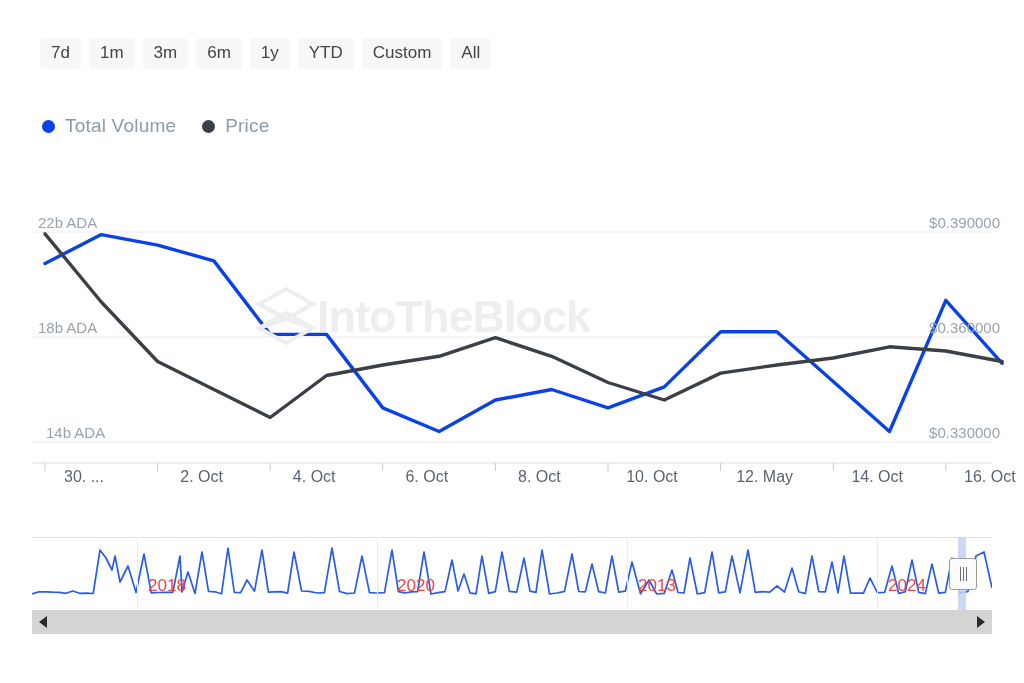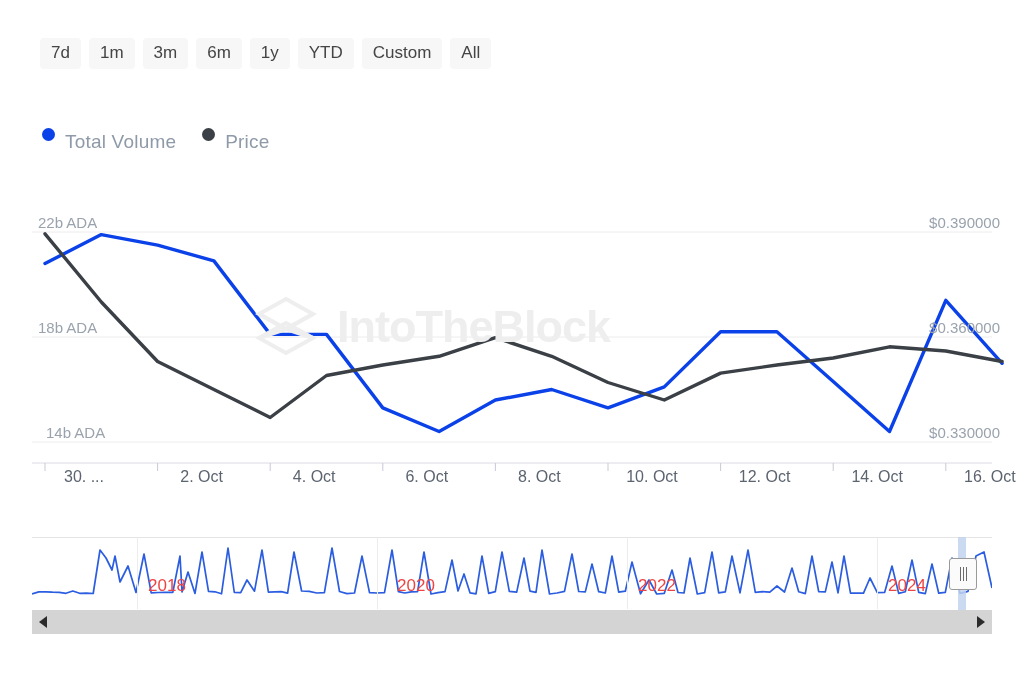--- a/index.html
+++ b/index.html
@@ -16,35 +16,35 @@
   .range-btn {
     background:#f7f7f7; border:none; border-radius:4px;
     color:#454545; font-size:17px; font-family:"Liberation Sans", sans-serif;
     padding:5px 11px 6px 11px; cursor:pointer; line-height:1.15;
   }
 
   
   .legend { position:absolute; left:42px; top:115px; display:flex; align-items:center; gap:26px; }
   .legend-item { display:flex; align-items:center; gap:10px; cursor:pointer; }
   .legend-dot { width:13px; height:13px; border-radius:50%; display:inline-block; }
-  .legend-label { font-size:19px; color:#8f9aa8; letter-spacing:.2px;margin-top:16px; }
+  .legend-label { font-size:19px; color:#8f9aa8; letter-spacing:.2px; }
 
   
   .plot { position:absolute; left:0; top:195px; width:1024px; height:290px; }
   .axis-label { position:absolute; font-size:15px; color:#9aa3ad; white-space:nowrap; }
   .axis-left  { left:38px; }
   .axis-right { right:24px; text-align:right; }
 
   .xlabels { position:absolute; left:17px; top:468px; width:1024px; height:30px; }
   .xlabel { position:absolute; font-size:16px; color:#5c6470; white-space:nowrap; transform:translateX(-50%); }
 
   
   .watermark {
-    position:absolute; left:255px; top:295px;
-    display:flex; align-items:center; gap:20px;
+    position:absolute; left:255px; top:285px;
+    display:flex; align-items:center; gap:0;
     opacity:1; pointer-events:none; user-select:none;
   }
   .wm-text { font-size:45px; font-weight:bold; color:#eeeeee; letter-spacing:-1px; line-height:1; }
 
   
   .navigator { position:absolute; left:32px; top:532px; width:960px; height:78px; }
   .nav-top-line { position:absolute; left:0; top:5px; width:100%; height:1px; background:#e4e4e4; }
   .nav-year { position:absolute; bottom:4px; font-size:17px; color:#ef4444; transform:translateX(-50%); }
   .nav-sep { position:absolute; top:5px; width:1px; height:72px; background:#ececec; }
   .nav-handle-band { position:absolute; top:5px; width:8px; height:73px; background:#c3d3ee; opacity:.85; }
@@ -125,37 +125,37 @@
     <span class="wm-text">IntoTheBlock</span>
   </div>
 
   <div class="xlabels">
       <div class="xlabel" style="left: 67px; transform: translateX(-50%);">30. ...</div>
       <div class="xlabel" style="left: 184.6px; transform: translateX(-50%);">2. Oct</div>
       <div class="xlabel" style="left: 297.2px; transform: translateX(-50%);">4. Oct</div>
       <div class="xlabel" style="left: 409.8px; transform: translateX(-50%);">6. Oct</div>
       <div class="xlabel" style="left: 522.4px; transform: translateX(-50%);">8. Oct</div>
       <div class="xlabel" style="left: 635px; transform: translateX(-50%);">10. Oct</div>
-      <div class="xlabel" style="left: 747.6px; transform: translateX(-50%);">12. Oct</div>
+      <div class="xlabel" style="left: 747.6px; transform: translateX(-50%);">12. May</div>
       <div class="xlabel" style="left: 860.2px; transform: translateX(-50%);">14. Oct</div>
       <div class="xlabel" style="left: 972.8px; transform: translateX(-50%);">16. Oct</div>
     </div>
 
   <div class="navigator">
     <div class="nav-top-line"></div>
     <svg id="nav-svg" width="960" height="78" viewBox="0 0 960 78" preserveAspectRatio="none" style="position:absolute;left:0;top:0;">
         <path d="M 0 62 L 6.8 59.9 L 13.6 59.8 L 20.4 60.2 L 27.2 60.3 L 34.0 61.3 L 40.8 59.0 L 47.6 61.3 L 54.4 61.1 L 61.2 61.5 L 68 18.0 L 74 26.0 L 80 38.0 L 83 24.0 L 88 50.0 L 96 34.0 L 104.0 60.5 L 112 22.0 L 119.2 60.9 L 126.4 60.5 L 133.6 60.4 L 140.8 60.3 L 148 24.0 L 150 60.0 L 156 40.0 L 163.0 61.4 L 170 20.0 L 176.5 59.4 L 183.0 59.8 L 189.5 61.8 L 196 16.0 L 202.3 60.5 L 208.7 60.7 L 215 48.0 L 222.5 59.2 L 230 18.0 L 236.4 60.2 L 242.8 59.9 L 249.2 59.7 L 255.6 61.2 L 262 20.0 L 269.6 59.0 L 277.2 59.3 L 284.8 61.0 L 292.4 60.7 L 300 16.0 L 307.5 59.5 L 315.0 61.6 L 322.5 61.0 L 330 24.0 L 337.5 60.7 L 345.0 61.0 L 352.5 60.6 L 360 18.0 L 366.4 59.7 L 372.8 61.0 L 379.2 59.9 L 385.6 59.7 L 392 20.0 L 399.0 62.0 L 406.0 60.6 L 413.0 59.6 L 420 28.0 L 426.0 59.0 L 432 42.0 L 438.0 60.8 L 444.0 61.9 L 450 24.0 L 456.7 61.4 L 463.3 59.6 L 470 20.0 L 477.3 59.4 L 484.7 60.1 L 492 26.0 L 498.0 59.2 L 504.0 60.4 L 510 18.0 L 517.5 62.0 L 525.0 61.0 L 532.5 59.3 L 540 22.0 L 546.7 59.5 L 553.3 59.9 L 560 32.0 L 566.7 59.7 L 573.3 61.0 L 580 24.0 L 586.7 60.1 L 593.3 59.2 L 600 30.0 L 608.5 61.8 L 617 48.0 L 624.7 62.0 L 632.3 61.3 L 640 38.0 L 646.0 60.5 L 652.0 61.0 L 658 26.0 L 665.3 62.0 L 672.7 60.6 L 680 20.0 L 686.7 60.8 L 693.3 59.8 L 700 24.0 L 708.0 60.9 L 716 18.0 L 723.3 60.4 L 730.5 59.7 L 737.8 60.2 L 745 54.0 L 752.5 60.0 L 760 36.0 L 766.7 59.8 L 773.3 61.6 L 780 24.0 L 786.7 59.6 L 793.3 59.9 L 800 30.0 L 806.0 60.8 L 812 24.0 L 818.5 61.2 L 825.0 61.2 L 831.5 61.1 L 838 46.0 L 845.3 60.7 L 852.7 60.3 L 860 34.0 L 866.7 61.4 L 873.3 59.7 L 880 28.0 L 886.7 60.4 L 893.3 61.6 L 900 32.0 L 906.7 61.2 L 913.3 60.3 L 920 26.0 L 928.0 61.4 L 936.0 59.4 L 944 24.0 L 952 20.0 L 960 56" fill="none" stroke="#2b5de0" stroke-width="1.7" stroke-linejoin="round"></path>
       </svg>
     <div id="nav-years">
         <div class="nav-sep" style="left: 105px;"></div>
         <div class="nav-year" style="left: 135px; bottom: 14px;">2018</div>
         <div class="nav-sep" style="left: 345px;"></div>
         <div class="nav-year" style="left: 384px; bottom: 14px;">2020</div>
         <div class="nav-sep" style="left: 595px;"></div>
-        <div class="nav-year" style="left: 625px; bottom: 14px;">2022</div>
+        <div class="nav-year" style="left: 625px; bottom: 14px;">2013</div>
         <div class="nav-sep" style="left: 845px;"></div>
         <div class="nav-year" style="left: 875px; bottom: 14px;">2024</div>
       </div>
     <div class="nav-handle-band" style="left:926px;"></div>
     <div class="nav-handle" style="left:917px; top:26px;">
       <span class="grip-line"></span>
       <span class="grip-line"></span>
       <span class="grip-line"></span>
     </div>
   </div>

